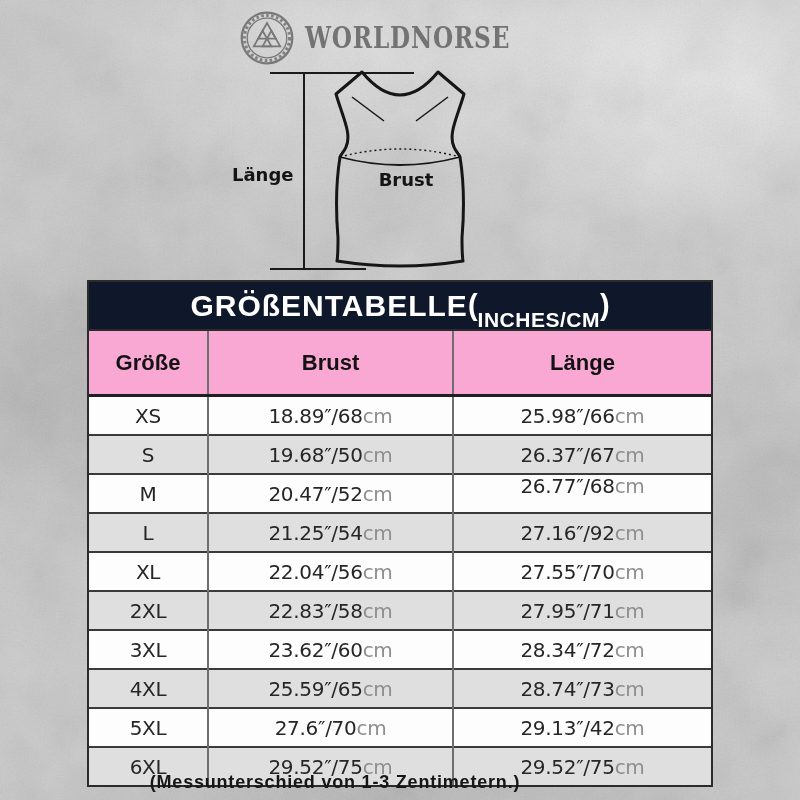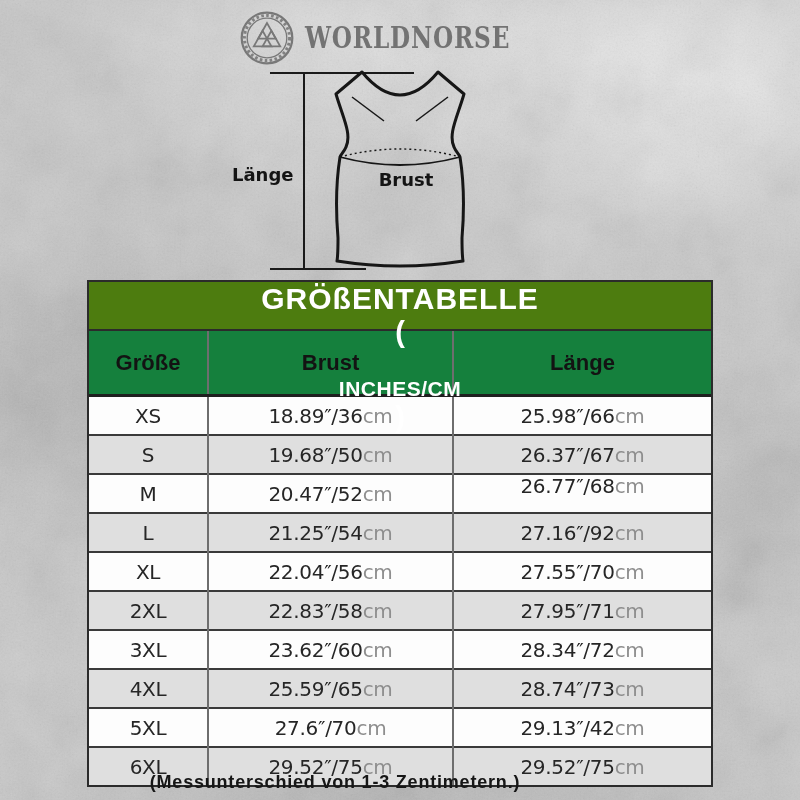--- a/index.html
+++ b/index.html
@@ -25,31 +25,30 @@
     white-space:nowrap;
   }
 
   
   .diagram{top:58px;left:220px;}
   .diagram text{font-family:"DejaVu Sans", sans-serif;font-weight:bold;fill:#141414;}
 
   
   .chart{top:280px;left:87px;width:626px;border:2px solid #2b2b2b;background:#fdfdfd;box-sizing:border-box;}
   .chart-title{
-    height:47px;background:#4d7c0f;border-bottom:2px solid #2b2b2b;
-    display:flex;align-items:center;justify-content:space-between;color:#ffffff;
+    height:47px;background:#0f172a;border-bottom:2px solid #2b2b2b;
+    display:flex;align-items:center;justify-content:center;color:#ffffff;
     white-space:nowrap;
-    flex-direction:column;
   }
   .t-main{font-size:30px;font-weight:bold;letter-spacing:1px;}
   .t-paren{font-size:29px;font-weight:bold;}
   .t-sub{font-size:21px;font-weight:bold;letter-spacing:0.5px;margin-top:28px;}
   table.sizes{border-collapse:collapse;width:100%;table-layout:fixed;}
   table.sizes th{
-    height:61px;background:#15803d;border-bottom:3px solid #1f1f1f;
+    height:61px;background:#f9a8d4;border-bottom:3px solid #1f1f1f;
     font-size:22px;font-weight:bold;color:#131313;text-align:center;
   }
   table.sizes th + th, table.sizes td + td{border-left:2px solid #6e6e6e;}
   table.sizes td{
     height:35px;text-align:center;vertical-align:middle;
     font-family:"DejaVu Sans", sans-serif;font-size:20px;color:#262626;
     letter-spacing:-0.3px;
   }
   table.sizes tbody tr + tr td{border-top:2px solid #3a3a3a;}
   table.sizes tbody tr:nth-child(even) td{background:#dfdfdf;}
@@ -133,21 +132,21 @@
     <thead>
       <tr>
         <th style="width:116px">Größe</th>
         <th style="width:241px">Brust</th>
         <th>Länge</th>
       </tr>
     </thead>
     <tbody>
       <tr>
         <td class="c-size">XS</td>
-        <td><span class="v">18.89″/36</span><span class="u">cm</span></td>
+        <td><span class="v">18.89″/68</span><span class="u">cm</span></td>
         <td><span class="v">25.98″/66</span><span class="u">cm</span></td>
       </tr>
       <tr>
         <td class="c-size">S</td>
         <td><span class="v">19.68″/50</span><span class="u">cm</span></td>
         <td><span class="v">26.37″/67</span><span class="u">cm</span></td>
       </tr>
       <tr>
         <td class="c-size">M</td>
         <td><span class="v">20.47″/52</span><span class="u">cm</span></td>

